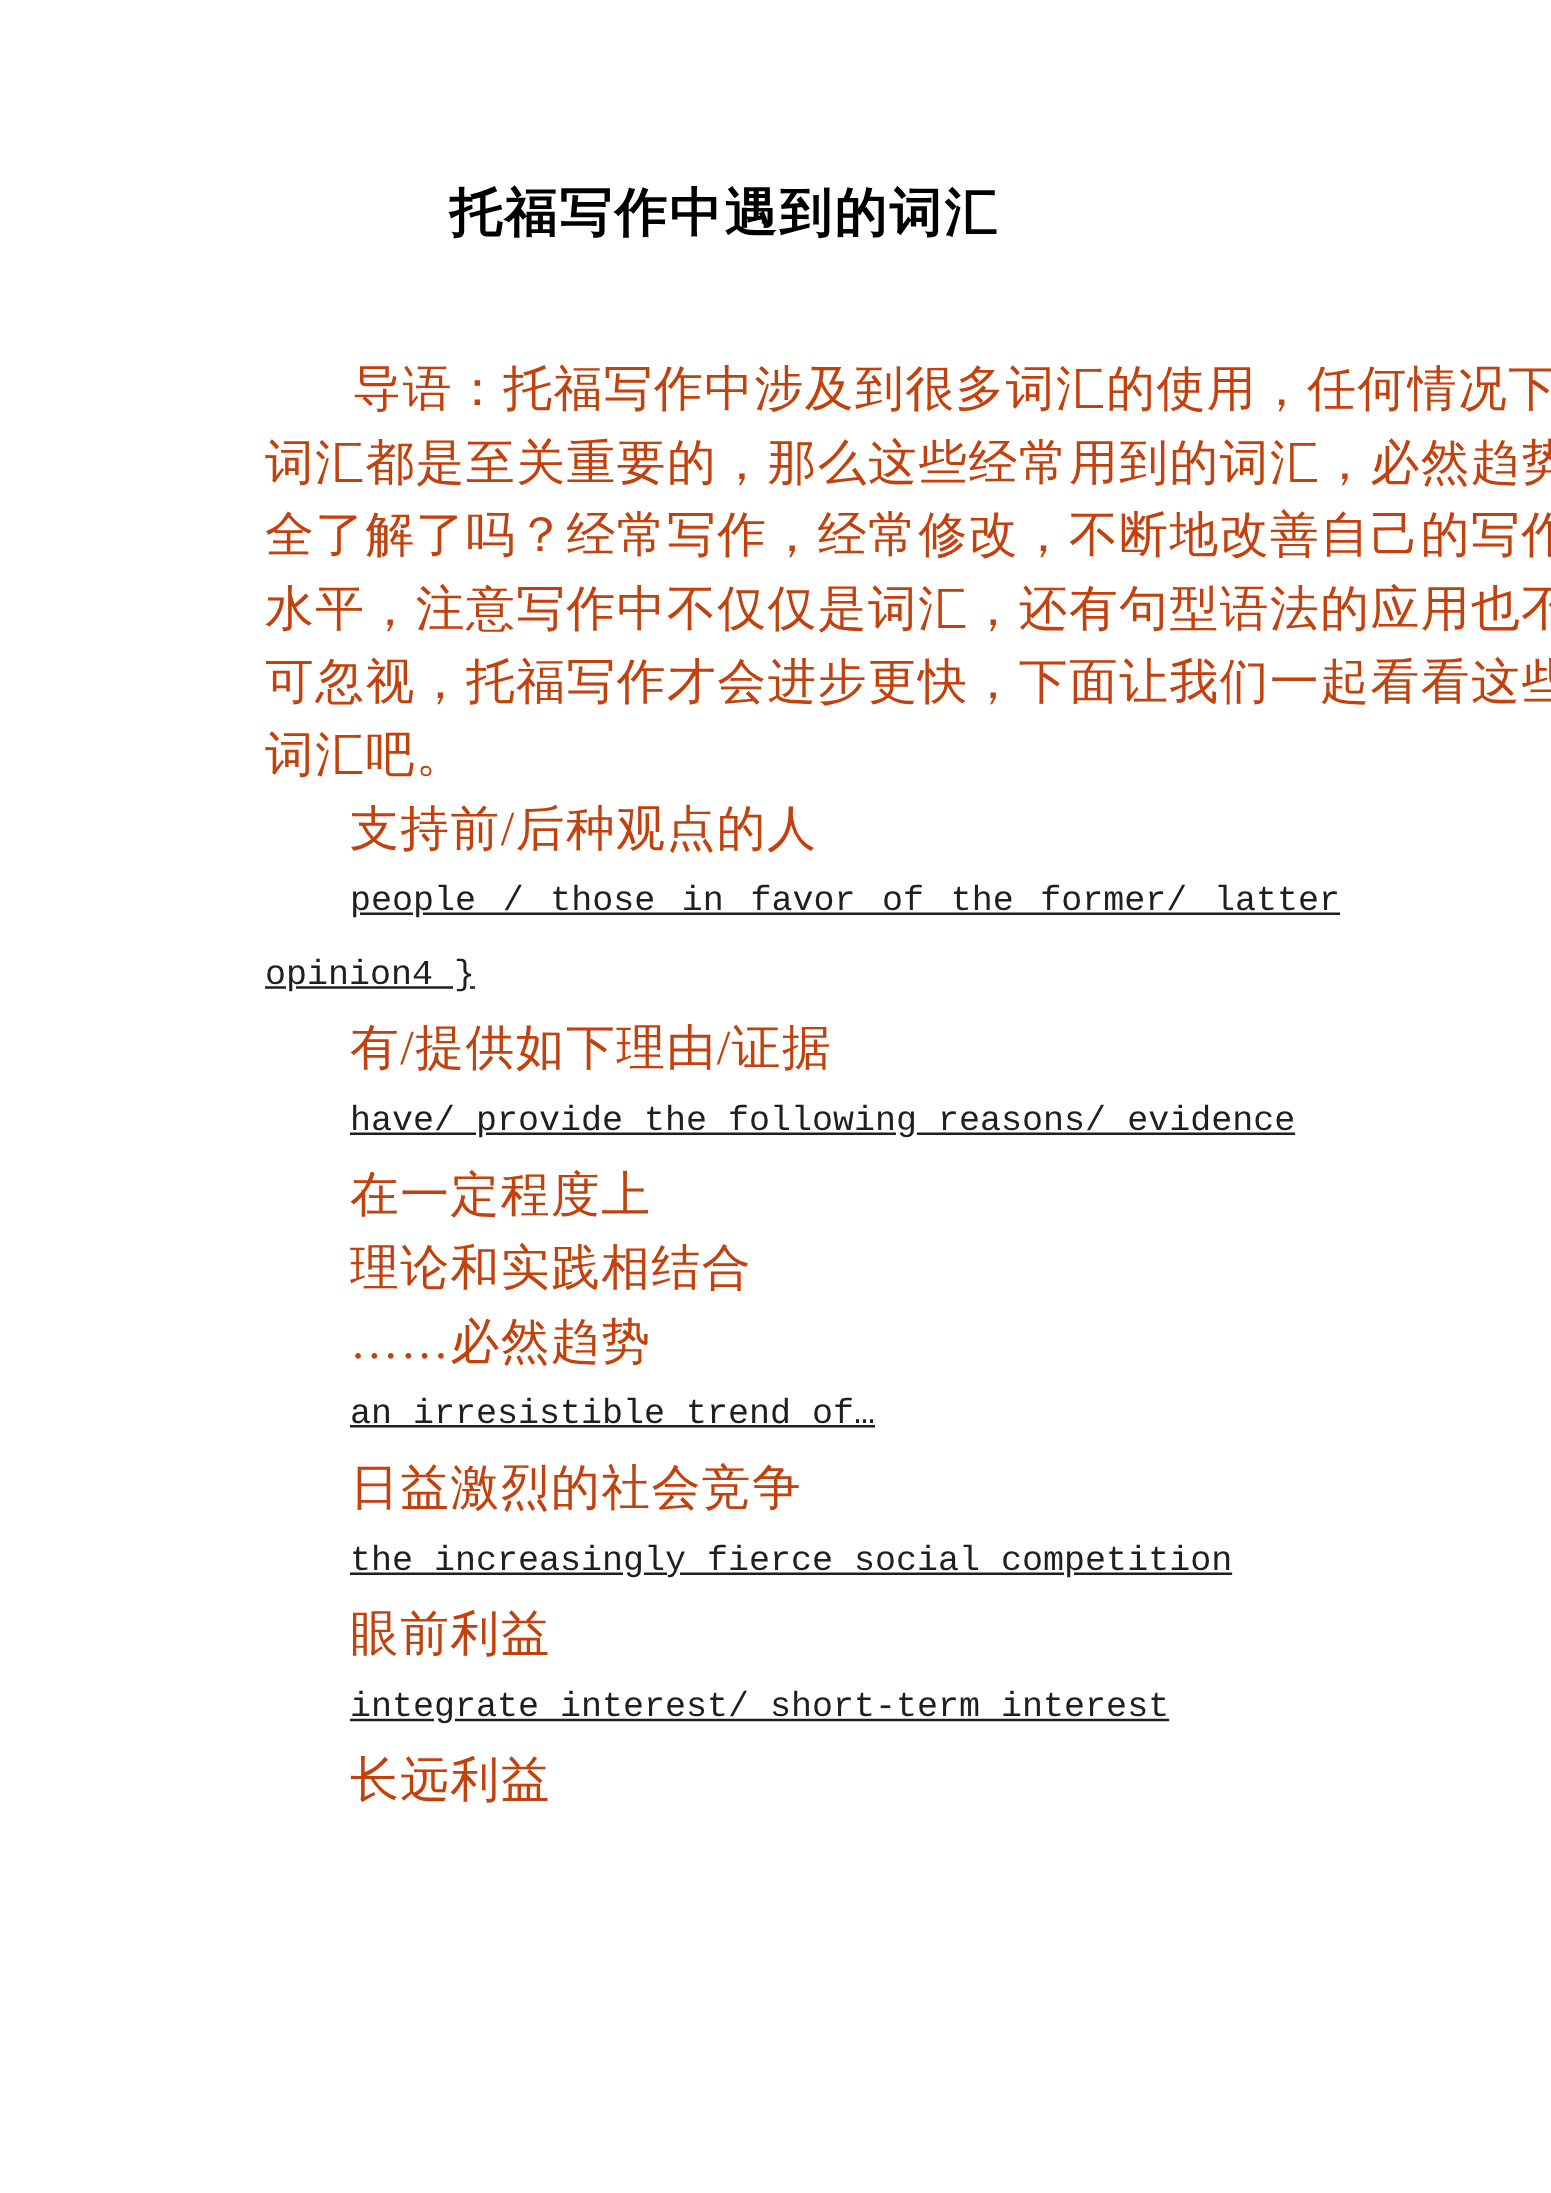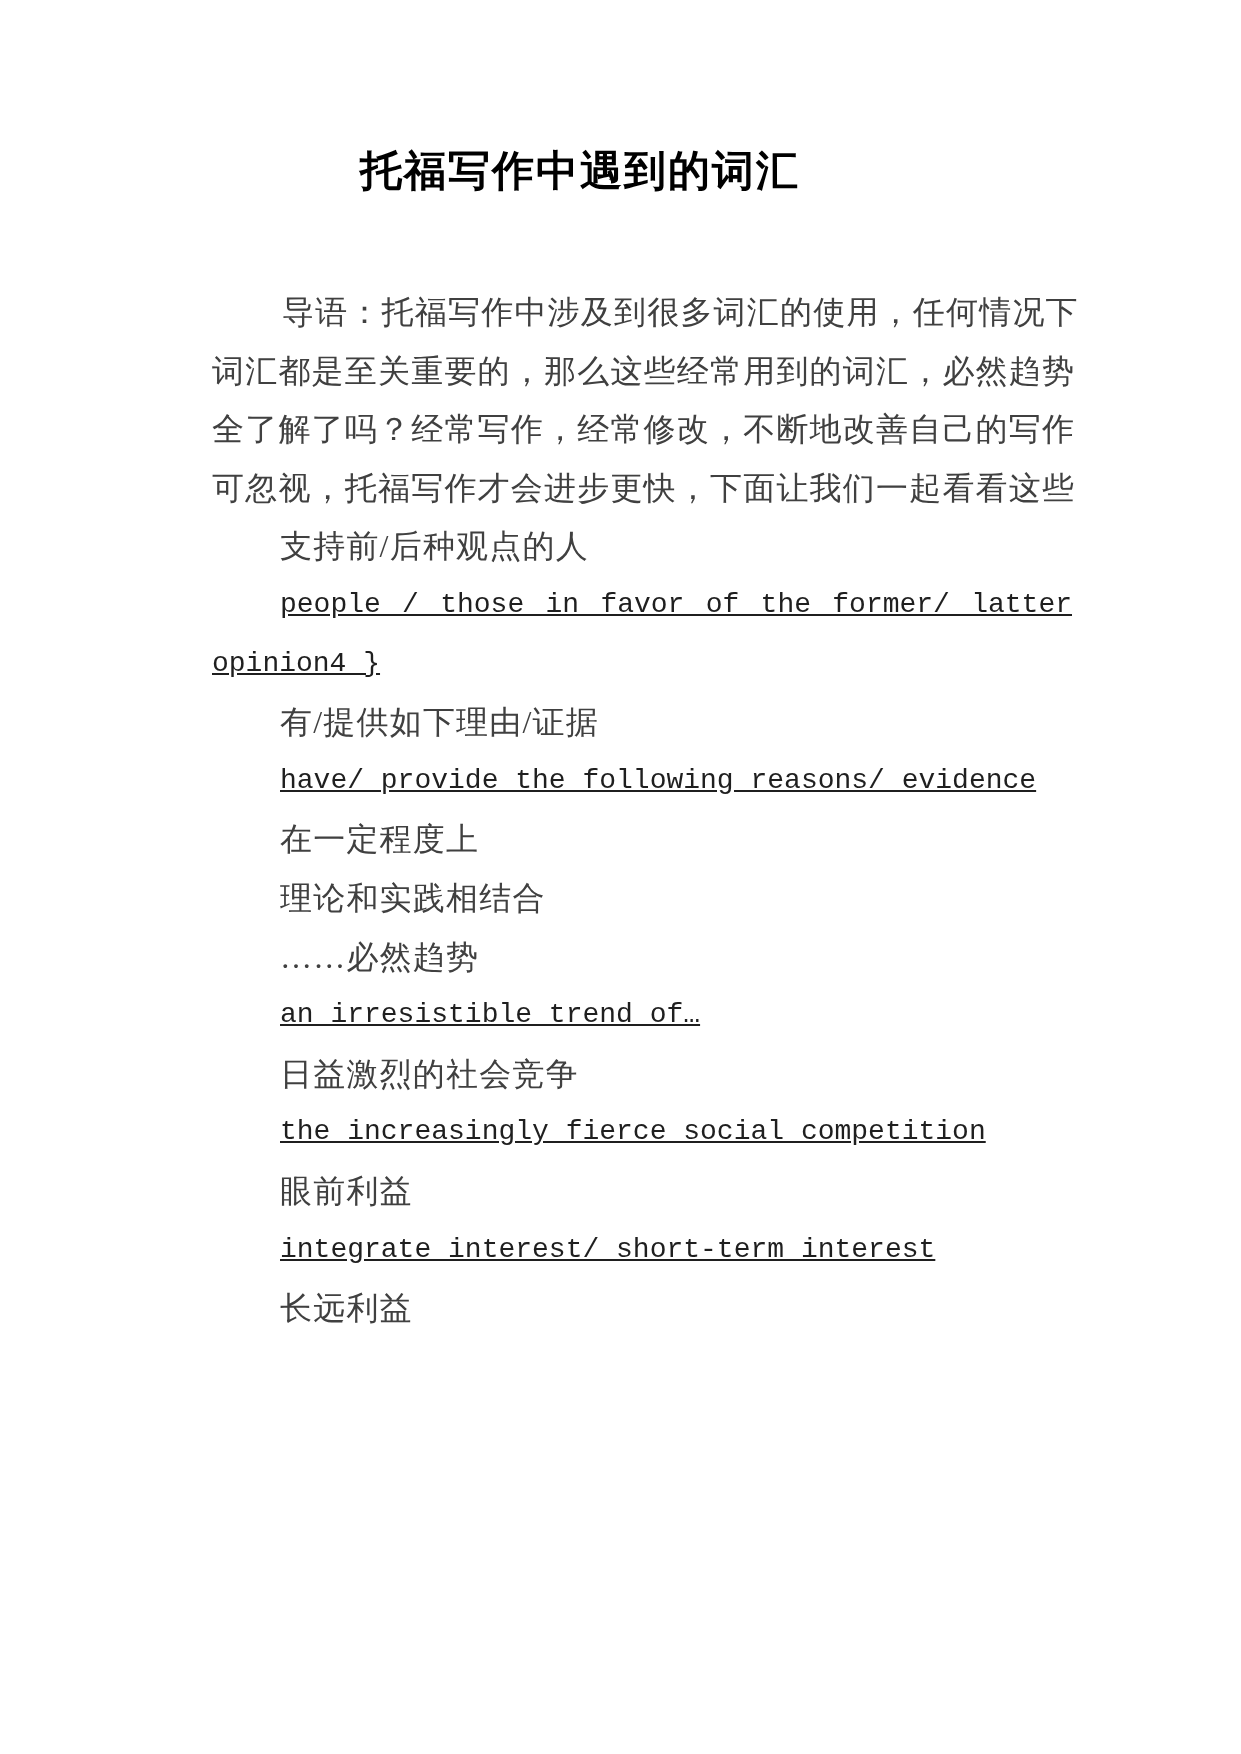--- a/index.html
+++ b/index.html
@@ -35,24 +35,24 @@
     left: 188px;
     width: 860px;
   }
   .line {
     height: 58.6px;
     line-height: 58.6px;
     white-space: nowrap;
   }
   .cn {
     font-family: "Liberation Serif", "DejaVu Serif", serif;
-    font-size: 32px;
+    font-size: 39px;
     letter-spacing: 1.2px;
     font-weight: 400;
-    color: #404040;
+    color: #c2410c;
   }
   .en {
     font-family: "Liberation Mono", "DejaVu Sans Mono", monospace;
     font-size: 28px;
     color: #1f1f1f;
     text-decoration: underline;
   }
   .item {
     padding-left: 68px;
   }
@@ -70,21 +70,23 @@
 
 <div class="page">
 
   <h1 class="doc-title">托福写作中遇到的词汇</h1>
 
   <div class="body-block">
 
     <div class="line cn para-first">导语：托福写作中涉及到很多词汇的使用，任何情况下</div>
     <div class="line cn">词汇都是至关重要的，那么这些经常用到的词汇，必然趋势</div>
     <div class="line cn">全了解了吗？经常写作，经常修改，不断地改善自己的写作</div>
+    <div class="line cn">水平，注意写作中不仅仅是词汇，还有句型语法的应用也不</div>
     <div class="line cn">可忽视，托福写作才会进步更快，下面让我们一起看看这些</div>
+    <div class="line cn">词汇吧。</div>
 
     <div class="line cn item">支持前/后种观点的人</div>
     <div class="line en item stretch">people / those in favor of the former/ latter</div>
     <div class="line en">opinion4 }</div>
 
     <div class="line cn item">有/提供如下理由/证据</div>
     <div class="line en item">have/ provide the following reasons/ evidence</div>
 
     <div class="line cn item">在一定程度上</div>
 

